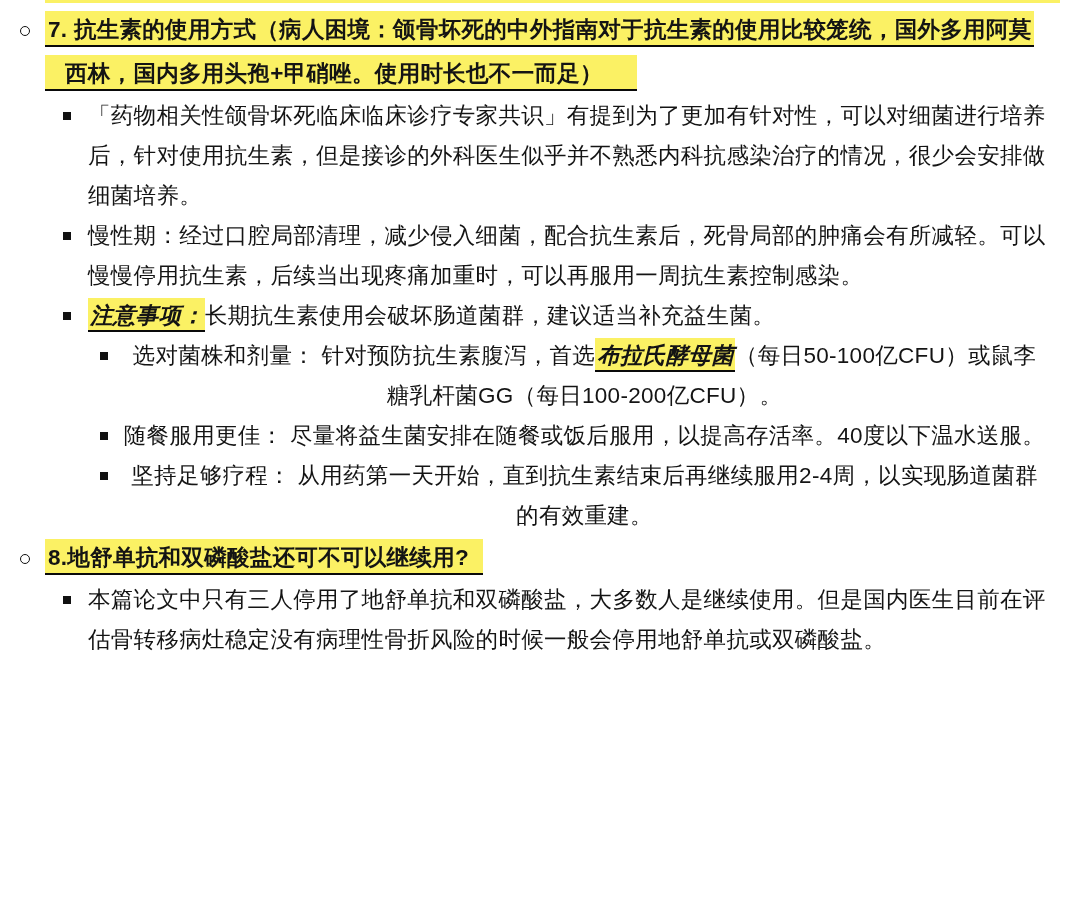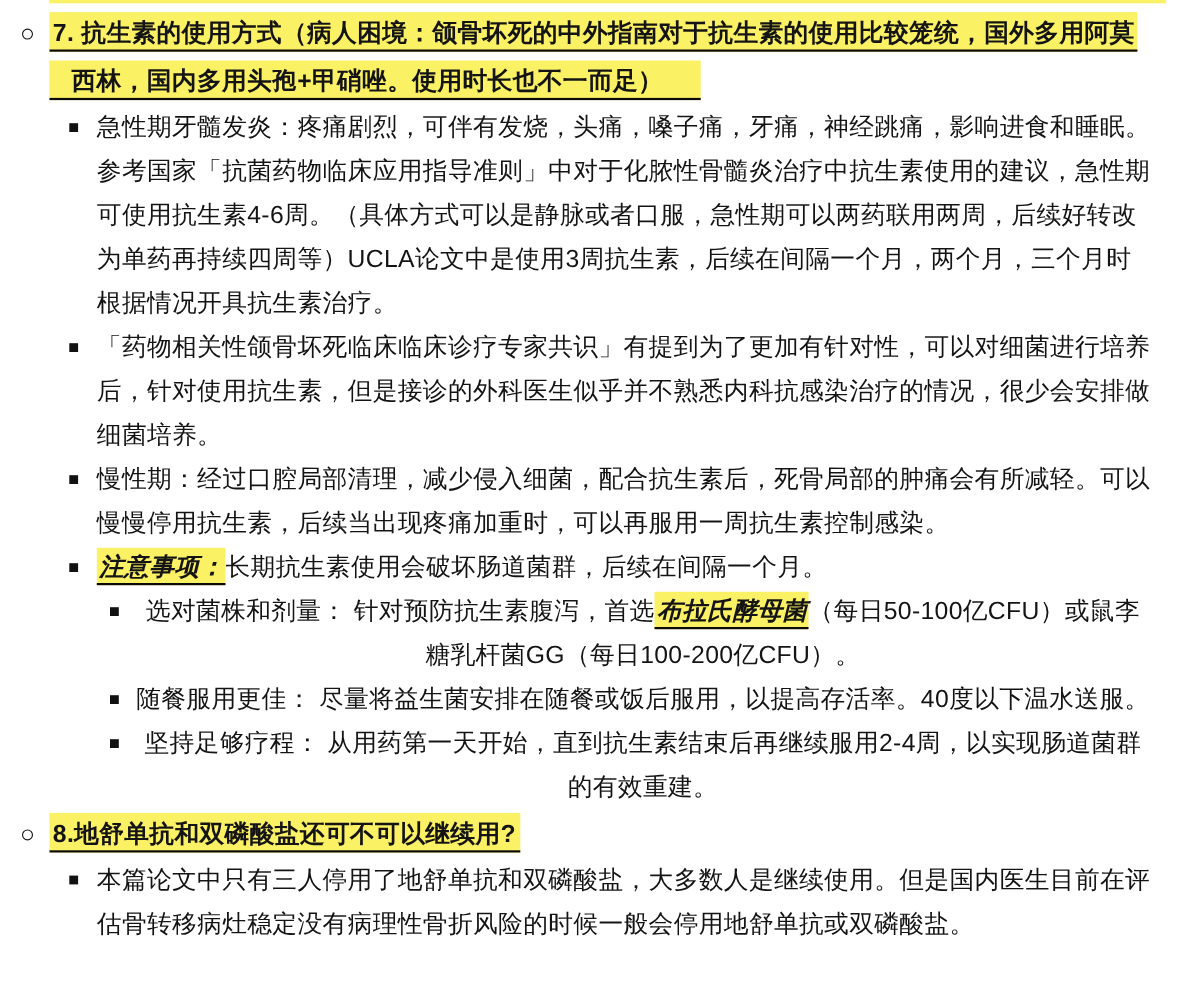--- a/index.html
+++ b/index.html
@@ -39,21 +39,21 @@
     font-weight: 700;
     line-height: 44px;
   }
   .hl {
     background: #fbf164;
     border-bottom: 2.5px solid #0a0a0a;
     padding: 6px 2px 3px 3px;
   }
   .hl-b { font-weight: 700; font-style: italic; }
   .pad-r34 { padding-right: 34px; padding-left: 20px; }
-  .pad-r16 { padding-right: 4px; margin-top: 30px; }
+  .pad-r16 { padding-right: 14px; margin-top: 30px; }
   .pad-r8  { padding-right: 8px; }
 
   
   .l2 { padding-left: 43px; }
   .l3 { padding-left: 35px; text-align: center; }
   .bullet-square {
     position: absolute;
     left: 18px; top: 16px;
     width: 8px; height: 8px;
     background: #111;
@@ -76,39 +76,35 @@
   <ul class="lv1">
 
     <li class="l1">
       <span class="bullet-circle"></span>
       <div class="heading">
         <span class="hl">7. 抗生素的使用方式（病人困境：颌骨坏死的中外指南对于抗生素的使用比较笼统，国外多用阿莫</span><br>
         <span class="hl pad-r34">西林，国内多用头孢+甲硝唑。使用时长也不一而足）</span>
       </div>
 
       <ul class="lv2">
-        <li class="l2">
-          <span class="bullet-square"></span>
-          <div class="para">急性期牙髓发炎：疼痛剧烈，可伴有发烧，头痛，嗓子痛，牙痛，神经跳痛，影响进食和睡眠。参考国家「抗菌药物临床应用指导准则」中对于化脓性骨髓炎治疗中抗生素使用的建议，急性期可使用抗生素4-6周。（具体方式可以是静脉或者口服，急性期可以两药联用两周，后续好转改为单药再持续四周等）UCLA论文中是使用3周抗生素，后续在间隔一个月，两个月，三个月时根据情况开具抗生素治疗。</div>
-        </li>
 
         <li class="l2">
           <span class="bullet-square"></span>
           <div class="para">「药物相关性颌骨坏死临床临床诊疗专家共识」有提到为了更加有针对性，可以对细菌进行培养后，针对使用抗生素，但是接诊的外科医生似乎并不熟悉内科抗感染治疗的情况，很少会安排做细菌培养。</div>
         </li>
 
         <li class="l2">
           <span class="bullet-square"></span>
           <div class="para">慢性期：经过口腔局部清理，减少侵入细菌，配合抗生素后，死骨局部的肿痛会有所减轻。可以慢慢停用抗生素，后续当出现疼痛加重时，可以再服用一周抗生素控制感染。</div>
         </li>
 
         <li class="l2">
           <span class="bullet-square"></span>
           <div class="para">
-            <span class="hl hl-b pad-r8">注意事项：</span><span>长期抗生素使用会破坏肠道菌群，后续在间隔一个月。</span>
+            <span class="hl hl-b pad-r8">注意事项：</span><span>长期抗生素使用会破坏肠道菌群，建议适当补充益生菌。</span>
           </div>
 
           <ul class="lv3">
             <li class="l3">
               <span class="bullet-square"></span>
               <div class="para">
                 <span>选对菌株和剂量： 针对预防抗生素腹泻，首选</span><span class="hl hl-b">布拉氏酵母菌</span><span>（每日50-100亿CFU）或鼠李糖乳杆菌GG（每日100-200亿CFU）。</span>
               </div>
             </li>
 

